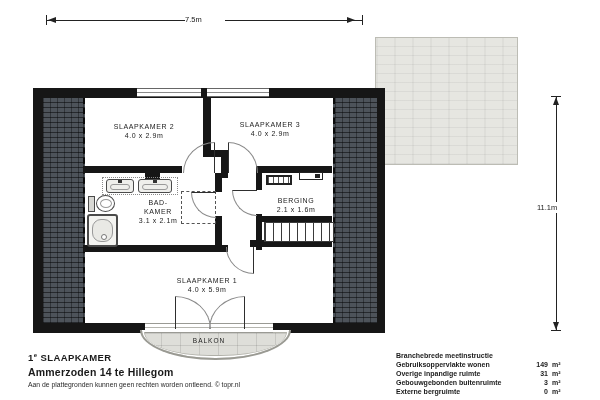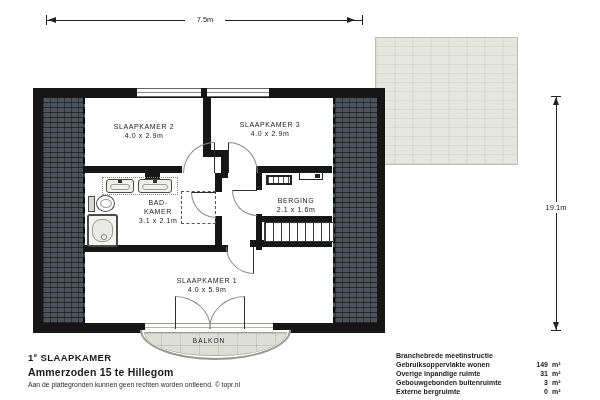--- a/index.html
+++ b/index.html
@@ -7,21 +7,21 @@
          font-family:"Liberation Sans", sans-serif;color:#1a1a1a;}
   .abs{position:absolute;}
 
   
   .dimline{background:#222;}
   .tri{width:0;height:0;}
   .tri-l{border-top:3.5px solid transparent;border-bottom:3.5px solid transparent;border-right:8px solid #222;}
   .tri-r{border-top:3.5px solid transparent;border-bottom:3.5px solid transparent;border-left:8px solid #222;}
   .tri-u{border-left:3.5px solid transparent;border-right:3.5px solid transparent;border-bottom:8px solid #222;}
   .tri-d{border-left:3.5px solid transparent;border-right:3.5px solid transparent;border-top:8px solid #222;}
-  .dimlabel{background:#fff;font-size:7.5px;text-align:center;line-height:11px;z-index:6;}
+  .dimlabel{background:#fff;font-size:7.5px;line-height:11px;z-index:6;}
 
   
   .roofblock{left:375px;top:37px;width:141px;height:126px;background-color:#e6e6e1;
     background-image:repeating-linear-gradient(90deg, rgba(0,0,0,0.035) 0 2px, transparent 2px 18px),
                      repeating-linear-gradient(0deg, rgba(0,0,0,0.05) 0 1px, transparent 1px 9px);
     border:1px solid #bcbcb4;z-index:0;}
 
   
   .shell{left:33px;top:88px;width:352px;height:245px;background:#fff;border:10px solid #161616;
          box-sizing:border-box;z-index:1;}
@@ -101,21 +101,21 @@
   <div class="abs dimline" style="left:47px;top:20px;width:316px;height:1px;"></div>
   <div class="abs tri tri-r" style="left:347px;top:17px;"></div>
   <div class="abs dimline" style="left:362px;top:15px;width:1px;height:10px;"></div>
   <div class="abs dimlabel" style="left:185px;top:14px;width:40px;height:11px;">7.5m</div>
 
   <div class="abs dimline" style="left:551px;top:96px;width:10px;height:1px;"></div>
   <div class="abs tri tri-u" style="left:553px;top:97px;"></div>
   <div class="abs dimline" style="left:556px;top:97px;width:1px;height:233px;"></div>
   <div class="abs tri tri-d" style="left:553px;top:322px;"></div>
   <div class="abs dimline" style="left:551px;top:330px;width:10px;height:1px;"></div>
-  <div class="abs dimlabel" style="left:537px;top:202px;width:38px;height:11px;">19.1m</div>
+  <div class="abs dimlabel" style="left:537px;top:202px;width:38px;height:11px;">11.1m</div>
 
   <div class="abs roofblock"></div>
 
   <div class="abs shell"></div>
   <div class="abs hatch hatch-l"></div>
   <div class="abs hatch hatch-r"></div>
 
   <div class="abs window" style="left:137px;top:88px;width:64px;height:9px;"></div>
   <div class="abs window" style="left:207px;top:88px;width:62px;height:9px;"></div>
   <div class="abs threshold" style="left:145px;top:323px;width:128px;height:10px;"></div>
@@ -188,21 +188,21 @@
     <div>2.1 x 1.6m</div>
   </div>
   <div class="abs rlabel" style="left:145px;top:276px;width:124px;">
     <div>SLAAPKAMER 1</div>
     <div>4.0 x 5.9m</div>
   </div>
   <div class="abs rlabel" style="left:175px;top:336px;width:68px;font-size:6.5px;letter-spacing:1px;">BALKON</div>
 
   <div class="abs f-left">
     <div class="f-floor"><span>1</span><sup>e</sup><span class="word">SLAAPKAMER</span></div>
-    <div class="f-addr">Ammerzoden 15 te Hillegom</div>
+    <div class="f-addr">Ammerzoden 14 te Hillegom</div>
     <div class="f-disc">Aan de plattegronden kunnen geen rechten worden ontleend. © topr.nl</div>
   </div>
 
   <div class="abs f-right">
     <div class="mrow">
         <span class="lab">Branchebrede meetinstructie</span>
       </div>
     <div class="mrow">
       <span class="lab">Gebruiksoppervlakte wonen</span>
       <span class="val">149</span>

